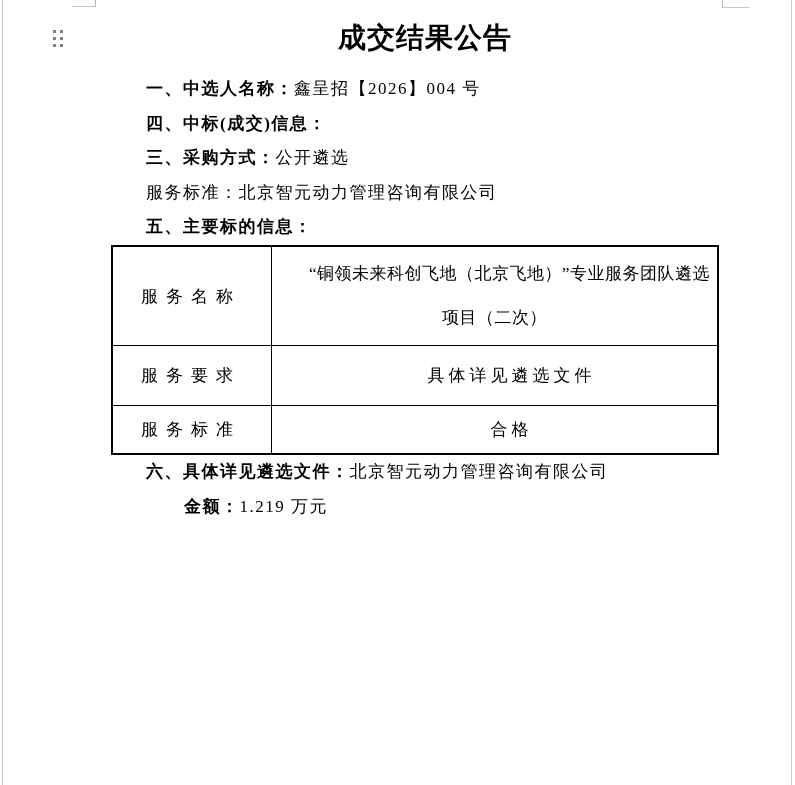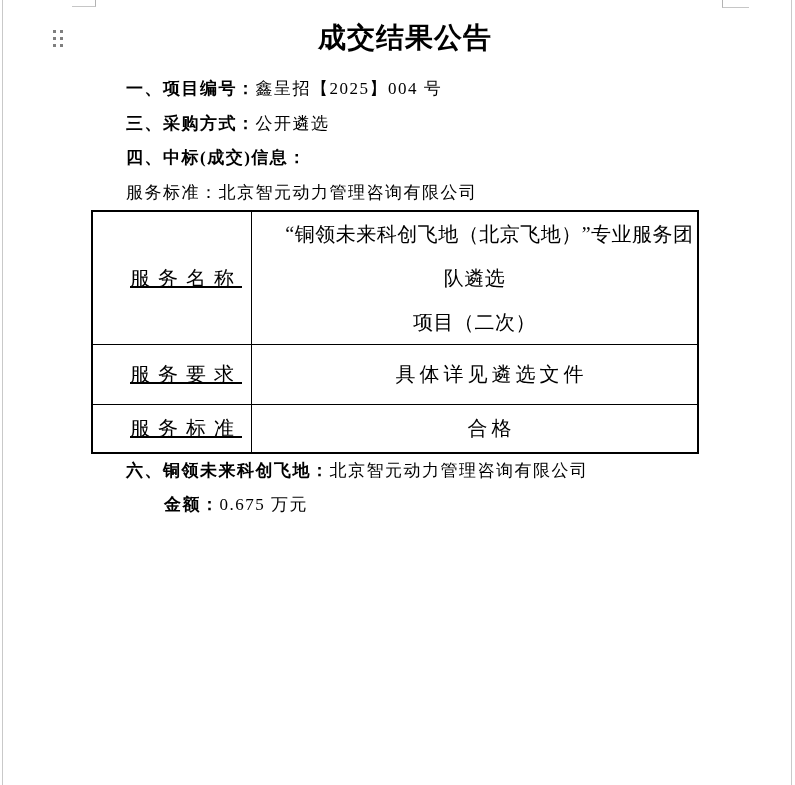--- a/index.html
+++ b/index.html
@@ -29,21 +29,21 @@
 
   
   .drag-handle {
     position: absolute; left: 53px; top: 30px;
     display: grid; grid-template-columns: 3px 3px;
     column-gap: 4px; row-gap: 4px;
     cursor: move;
   }
   .drag-handle i { width: 3px; height: 3px; background: #7f7f7f; display: block; }
 
-  .content { position: absolute; left: 84px; top: 0; width: 642px; }
+  .content { position: absolute; left: 104px; top: 0; width: 642px; }
 
   h1.doc-title {
     margin: 14px 0 10px 0;
     font-size: 28px; line-height: 48px;
     font-weight: bold; text-align: center;
     letter-spacing: 1px;
   }
 
   p.para {
     margin: 0;
@@ -58,30 +58,29 @@
 
   table.info-table {
     margin: 0 0 0 7px;
     width: 608px;
     border-collapse: collapse;
     table-layout: fixed;
     border: 2px solid #000;
   }
   table.info-table td {
     border: 1.4px solid #000;
-    font-size: 20px;
+    font-size: 17px;
     vertical-align: middle;
     padding: 0;
   }
   td.cell-h {
     width: 158px;
-    text-align: center;
+    text-align: left;
     letter-spacing: 8px;
     text-indent: 28px;
-    text-decoration: underline;
   }
   td.cell-v {
     text-align: center;
     letter-spacing: 4px;
     text-indent: 34px;
     white-space: pre-wrap;
   }
   tr.row-1 { height: 100px; }
   tr.row-1 td.cell-v { letter-spacing: 0.5px; line-height: 44px; text-indent: 30px; }
   tr.row-2 { height: 66px; }
@@ -105,47 +104,48 @@
     <i></i>
     <i></i>
     <i></i>
     <i></i>
 </div>
 
 <div class="content">
 
   <h1 class="doc-title">成交结果公告</h1>
 
-  <p class="para"><b>一、项目编号：</b><span>鑫呈招【2025】004 号</span></p>
+  <p class="para"><b>一、中选人名称：</b><span>鑫呈招【2026】004 号</span></p>
 
 
+  <p class="para"><b>四、中标(成交)信息：</b><span></span></p>
+
   <p class="para"><b>三、采购方式：</b><span>公开遴选</span></p>
-
-  <p class="para"><b>四、中标(成交)信息：</b><span></span></p>
 
   <p class="para"><b></b><span>服务标准：北京智元动力管理咨询有限公司</span></p>
 
 
 
+  <p class="para"><b>五、主要标的信息：</b><span></span></p>
 
   <table class="info-table">
     <tbody>
       <tr class="row-1">
         <td class="cell-h">服务名称</td>
         <td class="cell-v">“铜领未来科创飞地（北京飞地）”专业服务团队遴选
 项目（二次）</td>
       </tr>
       <tr class="row-3">
         <td class="cell-h">服务要求</td>
         <td class="cell-v">具体详见遴选文件</td>
       </tr>
       <tr class="row-5">
         <td class="cell-h">服务标准</td>
         <td class="cell-v">合格</td>
       </tr>
     </tbody>
   </table>
 
-  <p class="para after-table"><b>六、铜领未来科创飞地：</b><span>北京智元动力管理咨询有限公司</span></p>
+  <p class="para after-table"><b>六、具体详见遴选文件：</b><span>北京智元动力管理咨询有限公司</span></p>
 
-  <p class="para amount"><b>金额：</b><span>0.675 万元</span></p>
+  <p class="para amount"><b>金额：</b><span>1.219 万元</span></p>
 
 </div>
 
 </body></html>

